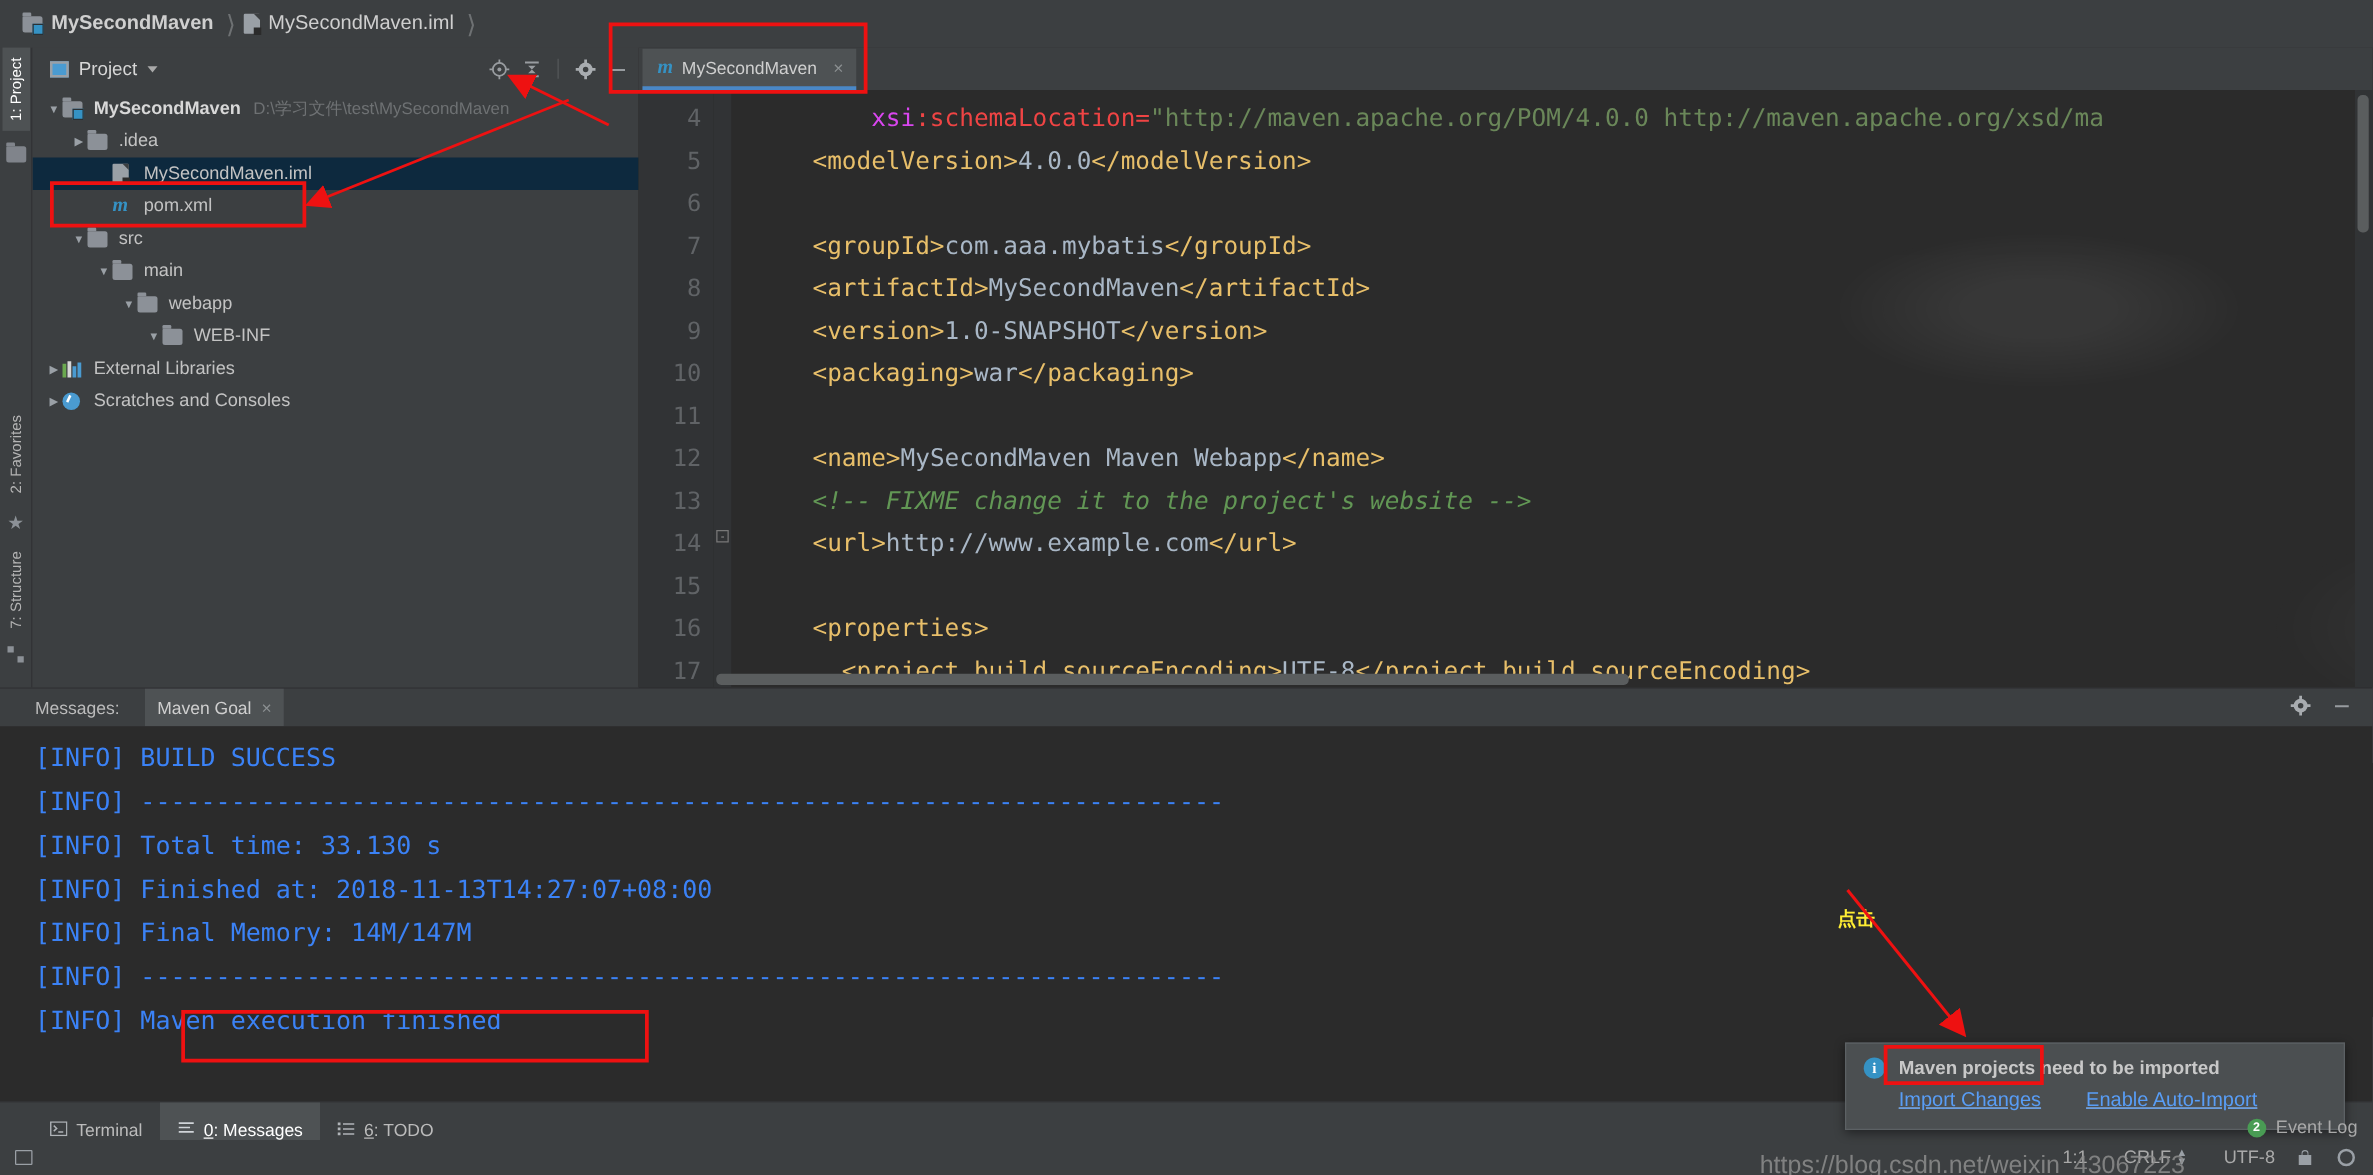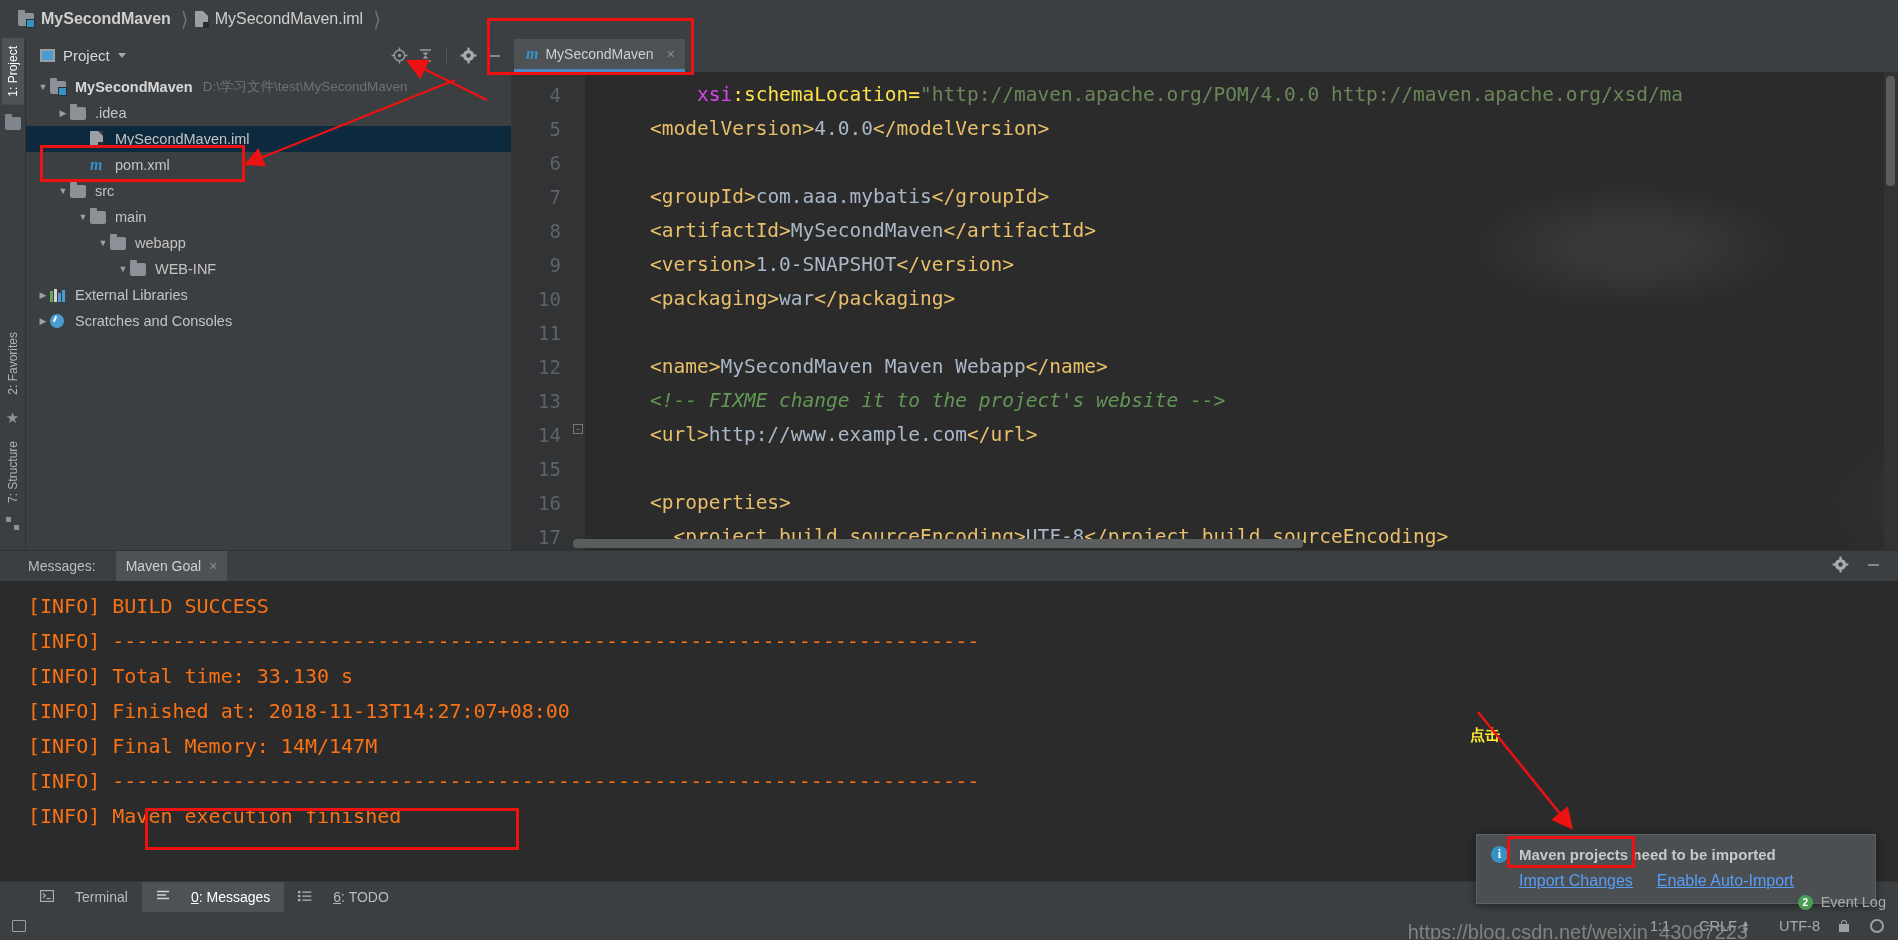--- a/index.html
+++ b/index.html
@@ -90,21 +90,21 @@
           text-align:right;padding:6px 10px 0 0;box-sizing:border-box;}
   .gutter div{height:34px;line-height:34px;}
   .foldcol{width:14px;flex:0 0 14px;background:#313335;padding-top:6px;position:relative;}
   .fold-mark{position:absolute;left:2px;top:352px;width:10px;height:10px;border:1px solid #787878;
              box-sizing:border-box;color:#999;font-size:9px;line-height:8px;text-align:center;}
   .code{flex:1;position:relative;overflow:hidden;padding:6px 0 0 18px;
         font-family:"DejaVu Sans Mono","Liberation Mono",monospace;font-size:19.5px;
         white-space:pre;}
   .code div{height:34px;line-height:34px;}
   .tag{color:#e8bf6a;}
-  .attr{color:#fde047;}
+  .attr{color:#ef4444;}
   .ns{color:#d946ef;}
   .txt{color:#a9b7c6;}
   .str{color:#6a8759;}
   .cmt{color:#629755;font-style:italic;}
   .hscroll{position:absolute;left:62px;bottom:2px;height:9px;width:730px;background:#5a5d5e;border-radius:4px;}
   .vscroll{position:absolute;right:3px;top:4px;width:9px;height:110px;background:#5a5d5e;border-radius:4px;}
   .right-stripe{position:absolute;right:0;top:0;bottom:0;width:14px;background:#313335;}
 
   
   .watermark{position:absolute;inset:0;pointer-events:none;opacity:.055;
@@ -116,39 +116,39 @@
 
   
   .bottom{height:330px;flex:0 0 330px;display:flex;flex-direction:column;background:#3c3f41;border-top:1px solid #2f3133;}
   .msgbar{height:30px;flex:0 0 30px;display:flex;align-items:center;background:#3c3f41;padding-left:28px;font-size:14px;position:relative;}
   .msgbar .lbl{color:#bbbbbb;}
   .msgtab{margin-left:20px;background:#4e5254;height:30px;display:flex;align-items:center;padding:0 10px;gap:8px;color:#cfcfcf;}
   .msgtab .x{color:#8b8f91;font-size:14px;}
   .msgbar .spacer{flex:1;}
   .msgbar .tb{margin-right:16px;opacity:.8;}
   .console{flex:1;background:#2b2b2b;position:relative;overflow:hidden;
-           font-family:"DejaVu Sans Mono","Liberation Mono",monospace;font-size:20px;color:#f97316;
+           font-family:"DejaVu Sans Mono","Liberation Mono",monospace;font-size:20px;color:#3b82f6;
            padding:8px 0 16px 28px;white-space:pre;}
   .console div{height:35px;line-height:35px;}
 
   
   .balloon{position:absolute;right:22px;bottom:36px;width:400px;background:#4b4f51;
            border:1px solid #5c6164;box-shadow:0 2px 8px rgba(0,0,0,.45);padding:11px 14px 13px 14px;box-sizing:border-box;}
   .balloon .brow1{display:flex;align-items:center;gap:11px;font-size:15px;font-weight:bold;color:#c8c8c8;}
   .ic-info{width:17px;height:17px;border-radius:50%;background:#3592c4;color:#fff;font-size:12px;
      font-weight:bold;display:flex;align-items:center;justify-content:center;font-family:"Liberation Serif",serif;flex:0 0 17px;}
-  .balloon .brow2{margin-top:9px;display:flex;align-items:center;gap:24px;padding-left:28px;font-size:16px;text-decoration:underline;}
+  .balloon .brow2{margin-top:9px;display:flex;align-items:center;gap:36px;padding-left:28px;font-size:16px;text-decoration:underline;}
   .blink{color:#589df6;}
   .note-yellow{position:absolute;color:#ffee33;font-size:15px;font-weight:bold;
      font-family:"DejaVu Sans",sans-serif;margin-top:32px;}
 
   
   .toolbtns{height:30px;flex:0 0 30px;background:#3c3f41;display:flex;align-items:center;
             padding-left:26px;gap:0;font-size:14px;border-top:1px solid #333537;}
-  .tbtn{display:flex;align-items:center;gap:21px;height:30px;padding:0 14px;color:#bbbbbb;}
+  .tbtn{display:flex;align-items:flex-end;gap:7px;height:30px;padding:0 14px;color:#bbbbbb;}
   .tbtn.active{background:#4e5254;color:#ffffff;}
   .tbtn u{text-decoration:underline;}
   .statusbar{height:28px;flex:0 0 28px;background:#3c3f41;display:flex;align-items:center;
              padding-left:12px;gap:9px;font-size:14.5px;color:#a9a9a9;position:relative;}
   .statusbar .spacer{flex:1;}
   .st-item{padding:0 10px;}
   .ic-eventlog{width:15px;height:15px;border-radius:50%;background:#499c54;color:#fff;font-size:10px;
       font-weight:bold;display:flex;align-items:center;justify-content:center;}
   .ic-mon{width:14px;height:12px;border:1.5px solid #9aa0a6;box-sizing:border-box;border-radius:1px;}
   .ic-lock{width:10px;height:8px;background:#9aa0a6;position:relative;margin-top:3px;}

